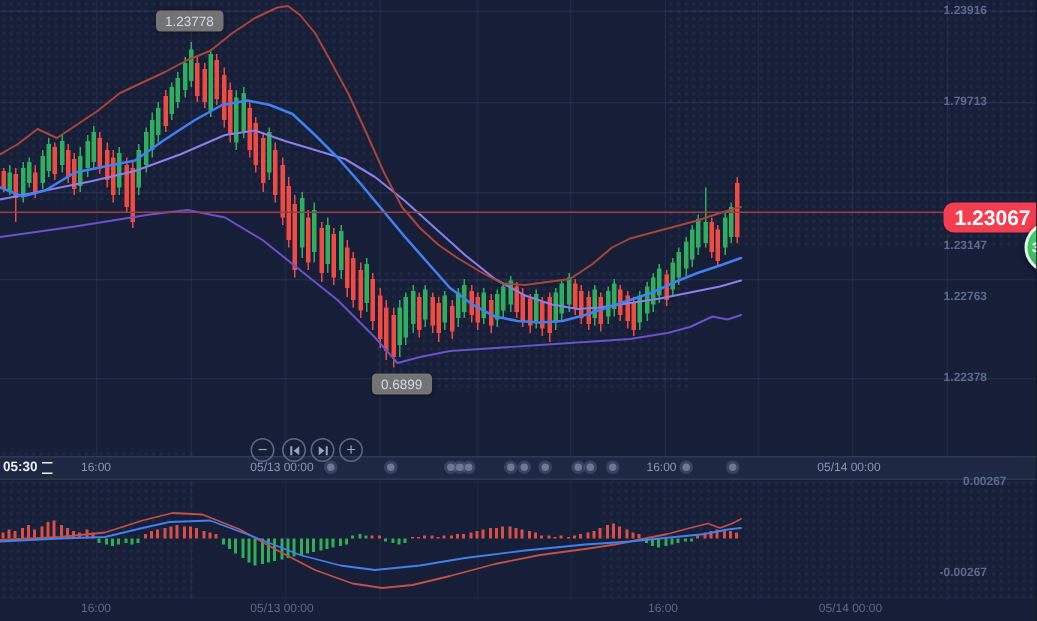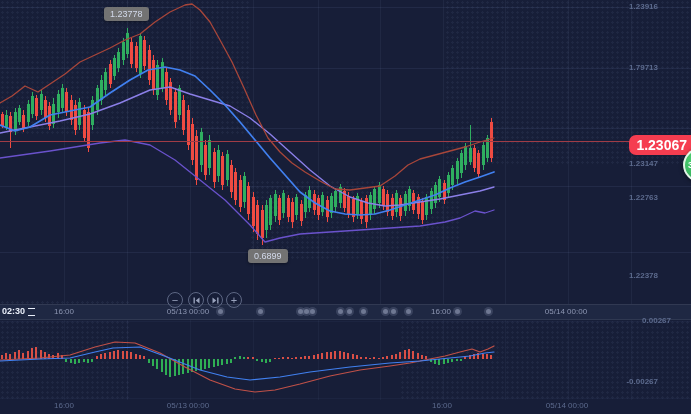--- a/index.html
+++ b/index.html
@@ -431,21 +431,21 @@
   <div class="tooltip" style="left:248px;top:249px;">0.6899</div>
 
   <div class="price-pill">1.23067</div>
 
   <div class="badge">
     <span>34</span>
   </div>
 
   <div class="timebar"></div>
   <div class="timebar-current">
-    <span>02:30</span>
+    <span>05:30</span>
     <span class="handle-icon"></span>
   </div>
   <div id="timebar-labels">
       <div class="timebar-label" style="left: 64px;">16:00</div>
       <div class="timebar-label" style="left: 188px;">05/13 00:00</div>
       <div class="timebar-label" style="left: 441px;">16:00</div>
       <div class="timebar-label" style="left: 566px;">05/14 00:00</div>
     </div>
   <div id="timebar-dots">
       <div class="timebar-dot" style="left: 218px;"></div>
@@ -480,21 +480,21 @@
   </button>
   <button class="ctrl-btn" style="left:226px;">
     <span>+</span>
   </button>
 
   <div id="price-axis">
       <div class="axis-label right-align" style="right: 33px; top: 2px;">1.23916</div>
       <div class="axis-label right-align" style="right: 33px; top: 63px;">1.79713</div>
       <div class="axis-label right-align" style="right: 33px; top: 123px; margin-top: 36px;">1.23147</div>
       <div class="axis-label right-align" style="right: 33px; top: 193px;">1.22763</div>
-      <div class="axis-label right-align" style="right: 33px; top: 247px; margin-top: 24px;">1.22378</div>
+      <div class="axis-label right-align" style="right: 33px; top: 247px;">1.22378</div>
     </div>
   <div id="indicator-axis">
       <div class="axis-label right-align" style="right: 20px; top: 316px;">0.00267</div>
       <div class="axis-label right-align" style="right: 33px; top: 377px;">-0.00267</div>
     </div>
   <div id="bottom-axis">
       <div class="bottom-label" style="left: 64px;">16:00</div>
       <div class="bottom-label" style="left: 188px;">05/13 00:00</div>
       <div class="bottom-label" style="left: 317px; margin-top: 41px;">08:00</div>
       <div class="bottom-label" style="left: 442px;">16:00</div>

